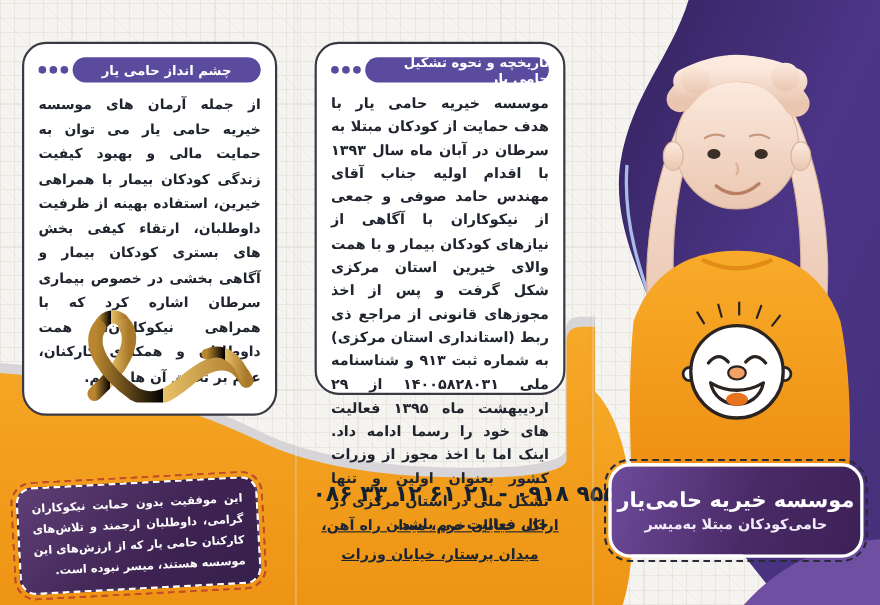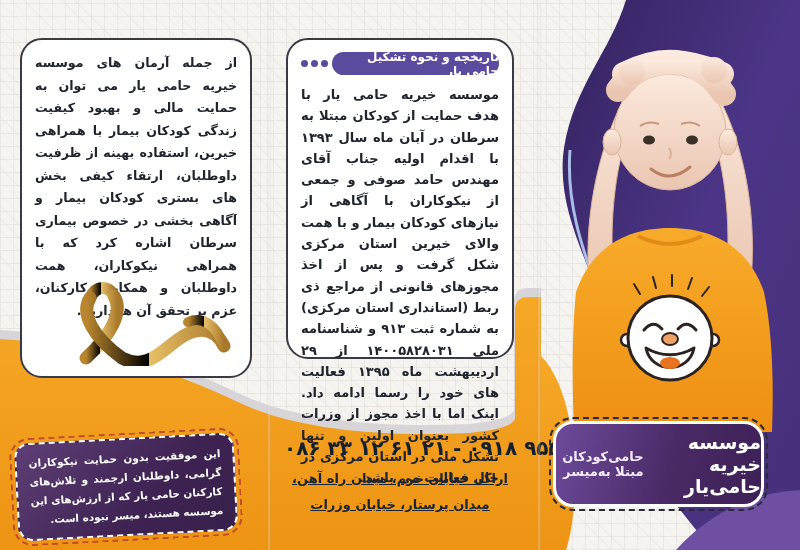--- a/index.html
+++ b/index.html
@@ -48,25 +48,25 @@
     font-size:10.4px;line-height:19px;}
   
   .contact{position:absolute;left:284px;top:436px;width:232px;z-index:5;text-align:center;}
   .phone{direction:ltr;font-weight:bold;color:#13202f;font-size:20px;
     letter-spacing:.5px;white-space:nowrap;}
   .address{direction:rtl;font-weight:bold;color:#1b2433;font-size:13px;
     line-height:26px;margin-top:6px;text-decoration:underline;}
   
   .panel-right{position:absolute;left:540px;top:0;width:260px;height:550px;overflow:hidden;}
   .banner{
-    position:absolute;left:13px;top:421px;width:211px;height:86px;z-index:6;
+    position:absolute;left:13px;top:421px;width:232px;height:86px;z-index:6;
     background:linear-gradient(105deg,#6d4b9b 0%,#4a2a66 55%,#3c2156 100%);
     border:3px solid #ffffff;border-radius:20px;
     outline:2px dashed #2a2a38;outline-offset:2px;
-    box-sizing:border-box;display:flex;flex-direction:row;
+    box-sizing:border-box;display:flex;flex-direction:column;
     align-items:center;justify-content:center;gap:4px;direction:rtl;
   }
   .banner-title{color:#fff;font-weight:bold;font-size:19px;}
   .banner-sub{color:#f2ecfa;font-weight:bold;font-size:13px;}
   
   .fold{position:absolute;top:0;width:4px;height:550px;z-index:9;
     background:linear-gradient(90deg,rgba(60,50,40,.10),rgba(255,255,255,.28),rgba(60,50,40,.08));}
   .fold-1{left:267px;} .fold-2{left:537px;}
 </style>
 </head>
@@ -81,20 +81,28 @@
           <stop offset="1" stop-color="#ee9414"></stop>
       </linearGradient>
     </defs>
     <path d="M0,330 C90,336 170,360 240,394 C300,422 390,428 470,424 C498,421 511,417 514,410
              L514,302 Q514,288 528,288 L541,288 L541,550 L0,550 Z" fill="#d7d5d7"></path>
     <path d="M0,339 C90,345 170,369 240,403 C300,431 390,437 470,433 C498,430 512,426 515,419
              L515,310 Q515,297 529,297 L541,297 L541,550 L0,550 Z" fill="url(#orng)"></path>
   </svg>
 
   <div class="card card-vision">
+    <div class="pill-row">
+      <span class="dots">
+        <span class="dot"></span>
+          <span class="dot"></span>
+          <span class="dot"></span>
+      </span>
+      <span class="pill">چشم انداز حامی یار</span>
+    </div>
     <div class="body-text">از جمله آرمان های موسسه خیریه حامی یار می توان به حمایت مالی و بهبود کیفیت زندگی کودکان بیمار با همراهی خیرین، استفاده بهینه از ظرفیت داوطلبان، ارتقاء کیفی بخش های بستری کودکان بیمار و آگاهی بخشی در خصوص بیماری سرطان اشاره کرد که با همراهی نیکوکاران، همت داوطلبان و همکاری کارکنان، عزم بر تحقق آن ها داریم.</div>
     <div class="ribbon-wrap">
       <svg width="185" height="88" viewBox="0 0 185 88">
         <defs>
           <linearGradient id="goldG" x1="0" y1="0" x2="1" y2="0">
             <stop offset="0" stop-color="#b9862f"></stop>
               <stop offset=".45" stop-color="#e7c briefly"></stop>
             <stop offset=".45" stop-color="#e7c169"></stop>
               <stop offset="1" stop-color="#a9782a"></stop>
           </linearGradient>

